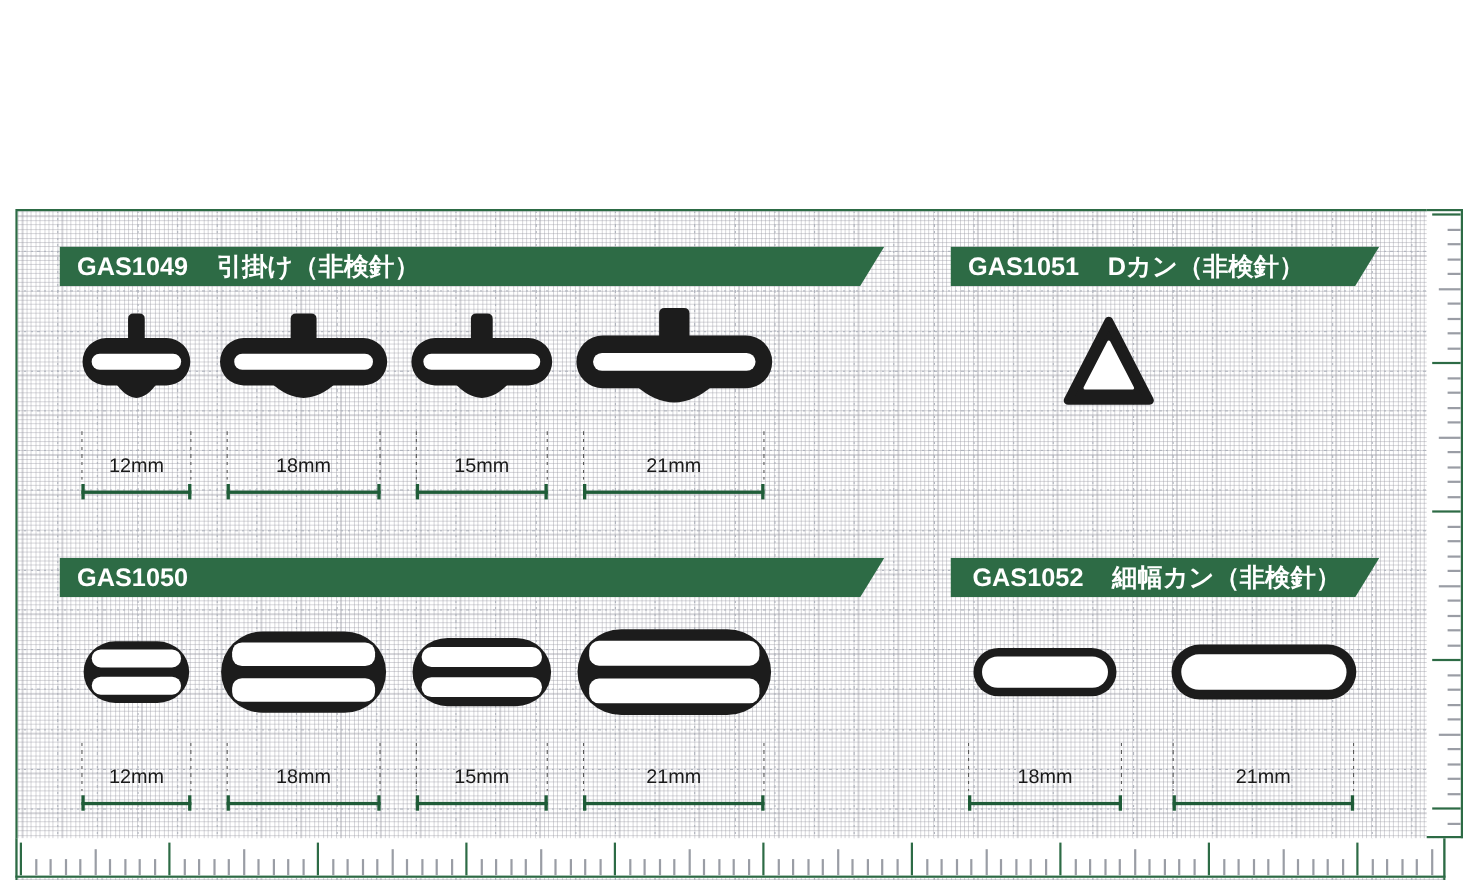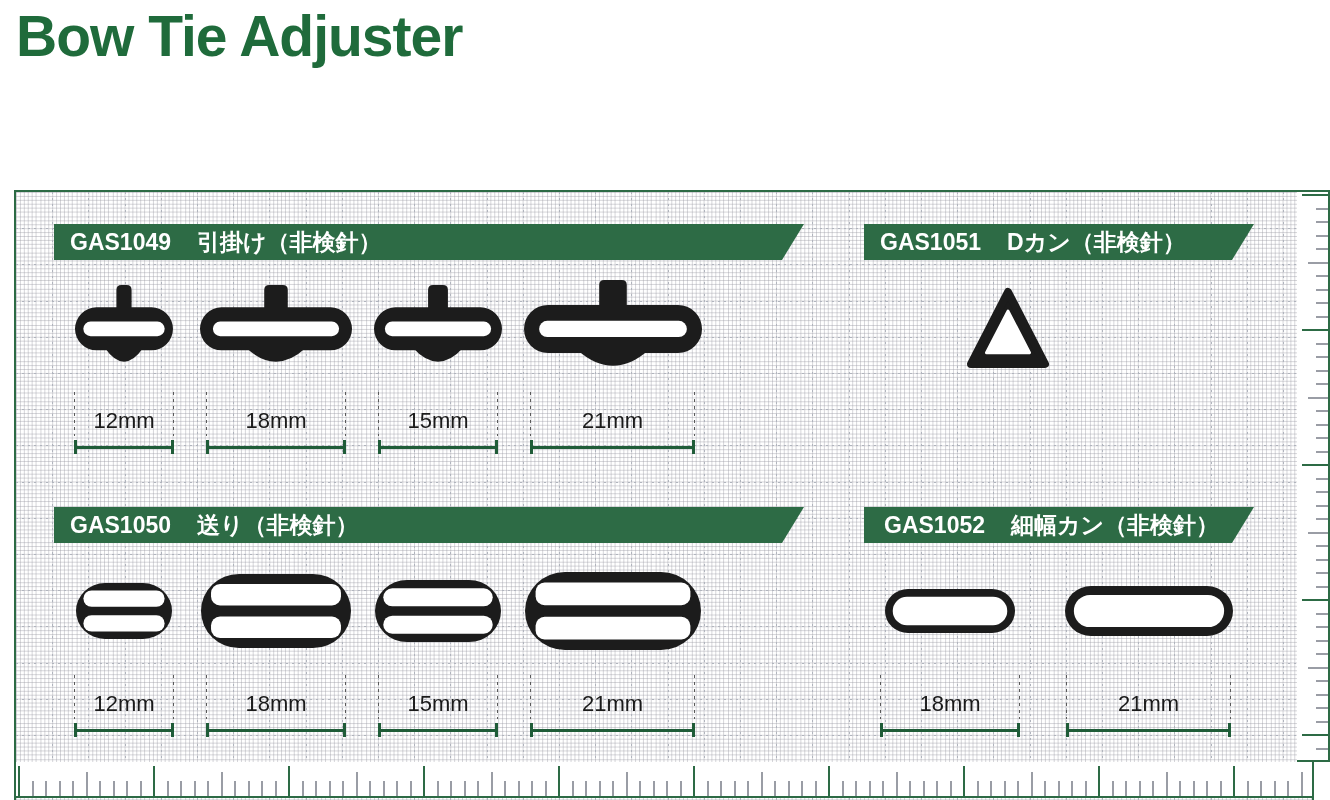--- a/index.html
+++ b/index.html
@@ -116,21 +116,21 @@
   }
   .dim-ext {
     position: absolute;
     top: 0; bottom: 0;
     width: 1px;
     background: repeating-linear-gradient(to bottom, #5a5a5a 0 3px, transparent 3px 7px);
   }
   .dim-ext.left { left: 0; }
   .dim-ext.right { right: 0; }
   .dim-label {
-    font-size: 22px;
+    font-size: 18px;
     color: #1a1a1a;
     position: absolute;
     left: 50%;
     transform: translateX(-50%);
     bottom: 2px;
     background: transparent;
     white-space: nowrap;
     margin-top: 24px;
   }
   .dim-bar {
@@ -200,21 +200,20 @@
   #ruler-right .vtick.major { background: #2d6b45; width: 26px; }
   #ruler-right .vtick.mid   { background: #9a9da5; width: 20px; }
   #ruler-right .vtick.minor { background: #9a9da5; width: 12px; }
 
   svg { display: block; overflow: visible; }
 </style>
 </head>
 <body>
 
 <div id="title-block">
-  <div id="main-title">Bow Tie Adjuster</div>
 </div>
 
 <div id="catalog-frame">
   <div id="grid-background">
       <div class="gridline-v" style="left: 36.2px;"></div>
       <div class="gridline-v" style="left: 72.4px;"></div>
       <div class="gridline-v" style="left: 108.6px;"></div>
       <div class="gridline-v" style="left: 144.8px;"></div>
       <div class="gridline-v" style="left: 181px;"></div>
       <div class="gridline-v" style="left: 217.2px;"></div>
@@ -368,21 +367,20 @@
                 <path d="M 40 3 L 77 75 L 3 75 Z" fill="#1c1c1c" stroke="#1c1c1c" stroke-width="8" stroke-linejoin="round"></path>
                 <path d="M 40 22.151999999999997 L 61.496 63.6912 L 18.503999999999998 63.6912 Z" fill="#ffffff" stroke="#ffffff" stroke-width="3" stroke-linejoin="round"></path>
               </svg>
             </div>
           </div>
         </div>
       </div>
       <div class="section" style="left: 38px; top: 315px;">
         <div class="section-banner" style="width: 750px;">
           <span class="banner-code">GAS1050</span>
-          <span class="banner-name">送り（非検針）</span>
         </div>
         <div class="parts-row" style="left: 20px; top: 44px; gap: 32px;">
           <div class="part-cell" style="width: 100px;">
             <div class="part-art" style="height: 120px;">
               <svg width="98" height="58" viewBox="0 0 98 58">
                 <rect x="1" y="1" width="96" height="56" rx="29" fill="#1c1c1c"></rect>
                 <rect x="8.41" y="8.41" width="81.18" height="16.384999999999998" rx="8.192499999999999" fill="#ffffff"></rect>
                 <rect x="8.41" y="33.205" width="81.18" height="16.384999999999998" rx="8.192499999999999" fill="#ffffff"></rect>
               </svg>
             </div>

